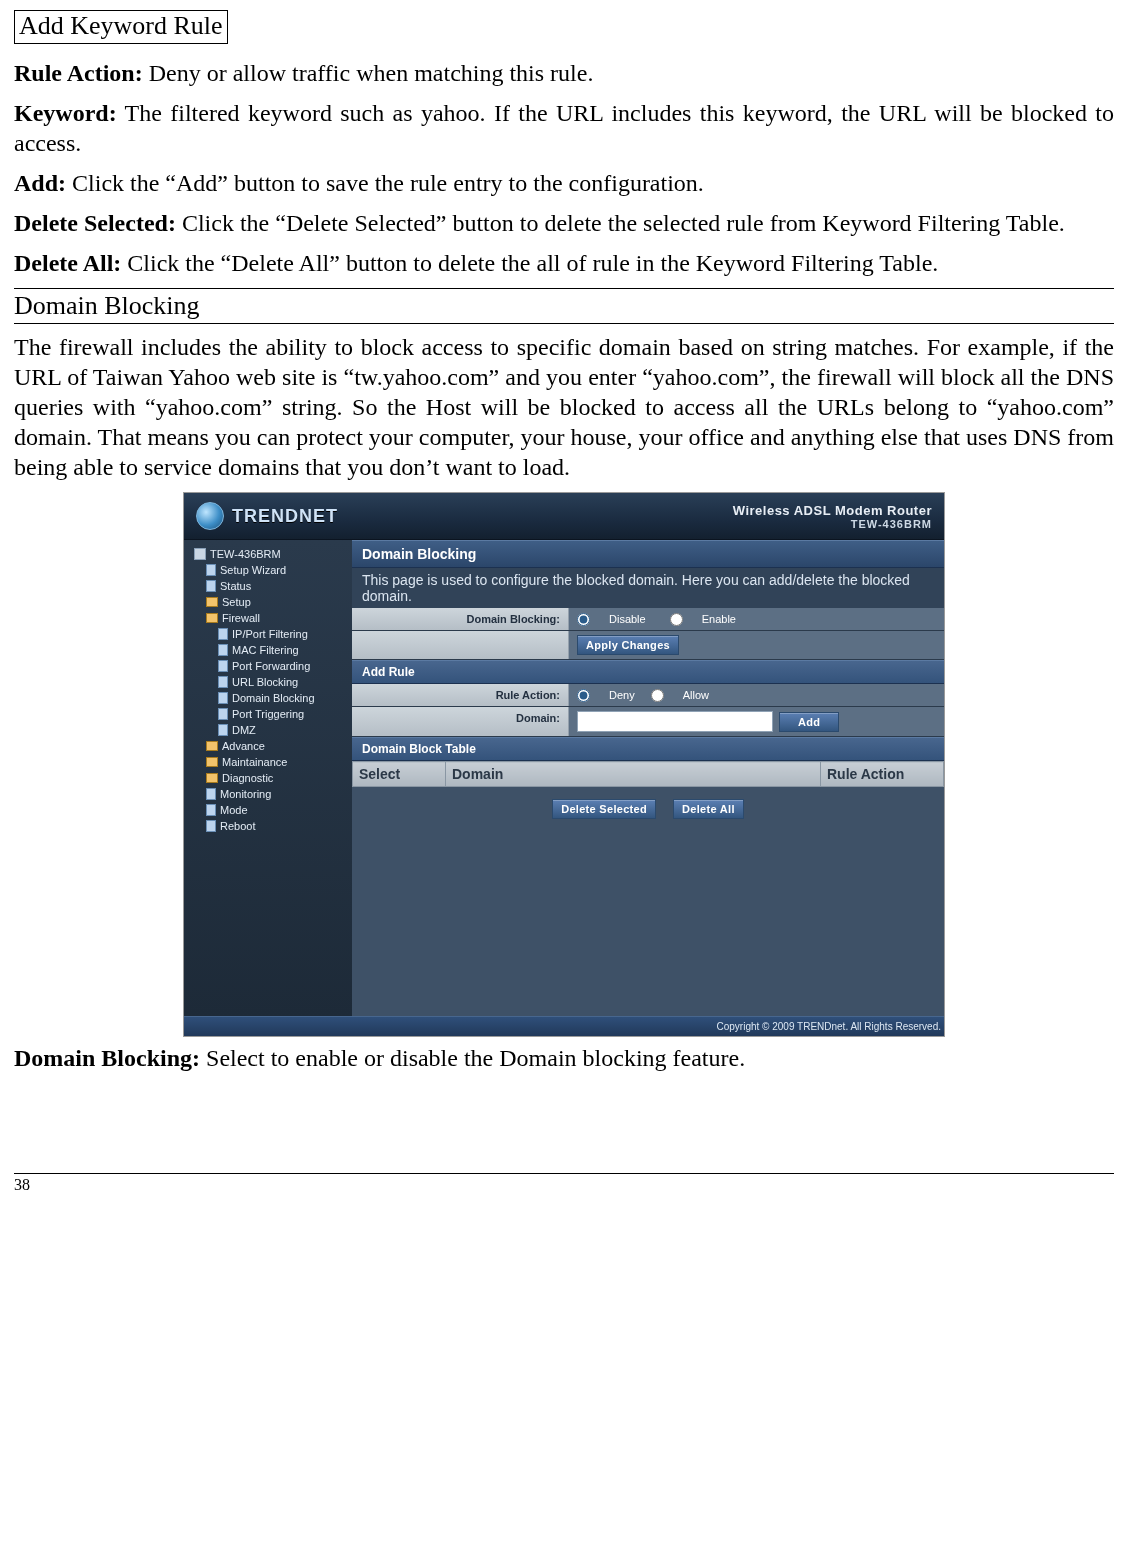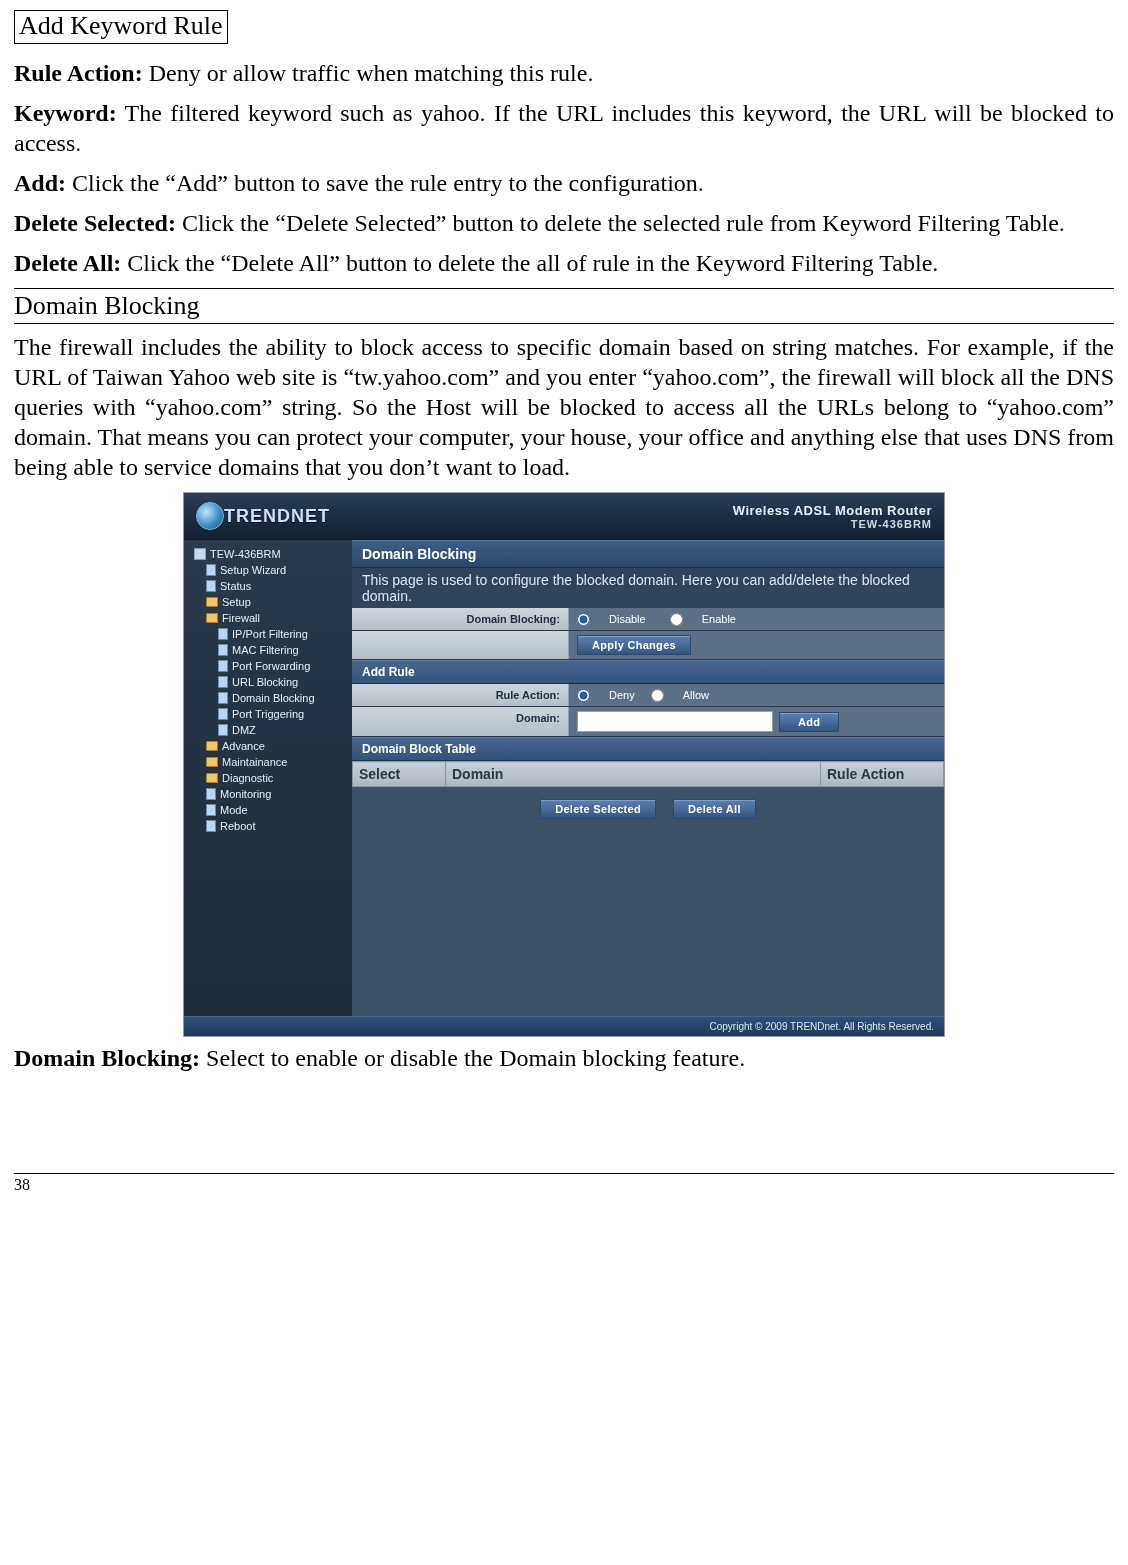--- a/index.html
+++ b/index.html
@@ -53,21 +53,21 @@
   .router .topbar {
     height: 46px;
     background: linear-gradient(#2a3f57, #1a2b40 60%, #13202f);
     display: flex;
     align-items: center;
     justify-content: space-between;
     padding: 0 12px;
     border-bottom: 1px solid #0b1420;
   }
   .router .brand {
-    display:flex; align-items:center; 
+    display:flex; align-items:center; gap:8px;
     color:#cfe3f7; font-weight:bold; font-size:18px; letter-spacing:1px;
     text-shadow:0 1px 0 #000;
     justify-content:center;
   }
   .brand-logo {
     width:26px; height:26px; border-radius:50%;
     background: radial-gradient(circle at 35% 35%, #bfe6ff, #3d8ec7 55%, #1a4e77);
     border:1px solid #7fb7de;
   }
   .router .model {
@@ -140,21 +140,21 @@
     display:flex; align-items:center; gap:6px;
     color:#fff;
   }
   .form-ctrl label { color:#fff; display:flex; align-items:center; gap:19px; font-size:11px;}
   .form-ctrl input[type=radio]{ margin:0; }
   .rbtn {
     background: linear-gradient(#5b7fb3, #33567f);
     color:#fff;
     border:1px solid #2b4a6d;
     font-size:11px;
-    padding:3px 14px;
+    padding:3px 8px;
     font-weight:bold;
     letter-spacing:0.3px;
     box-shadow: inset 0 1px 0 rgba(255,255,255,0.25);
   }
   .form-ctrl input[type=text]{
     height:17px; width:190px; border:1px solid #8fa2b5; background:#fff;
   }
   .sub-title {
     background: linear-gradient(#48668e, #34537b);
     color:#fff; font-weight:bold; font-size:12px;
@@ -175,21 +175,21 @@
   .btn-row {
     text-align:center;
     padding:12px 0 8px 0;
     background:#3e5167;
   }
   .footer {
     background: linear-gradient(#2f4f7a, #21395a);
     color:#dce7f3;
     font-size:10px;
     text-align:right;
-    padding:4px 10px;
+    padding:4px 3px;
     border-top:1px solid #47668e;
   }
   .page-footer-rule {
     border-top:1px solid #000;
     margin-top: 100px;
   }
   .page-number {
     text-align:left;
     font-size:16px;
     padding-top:2px;

